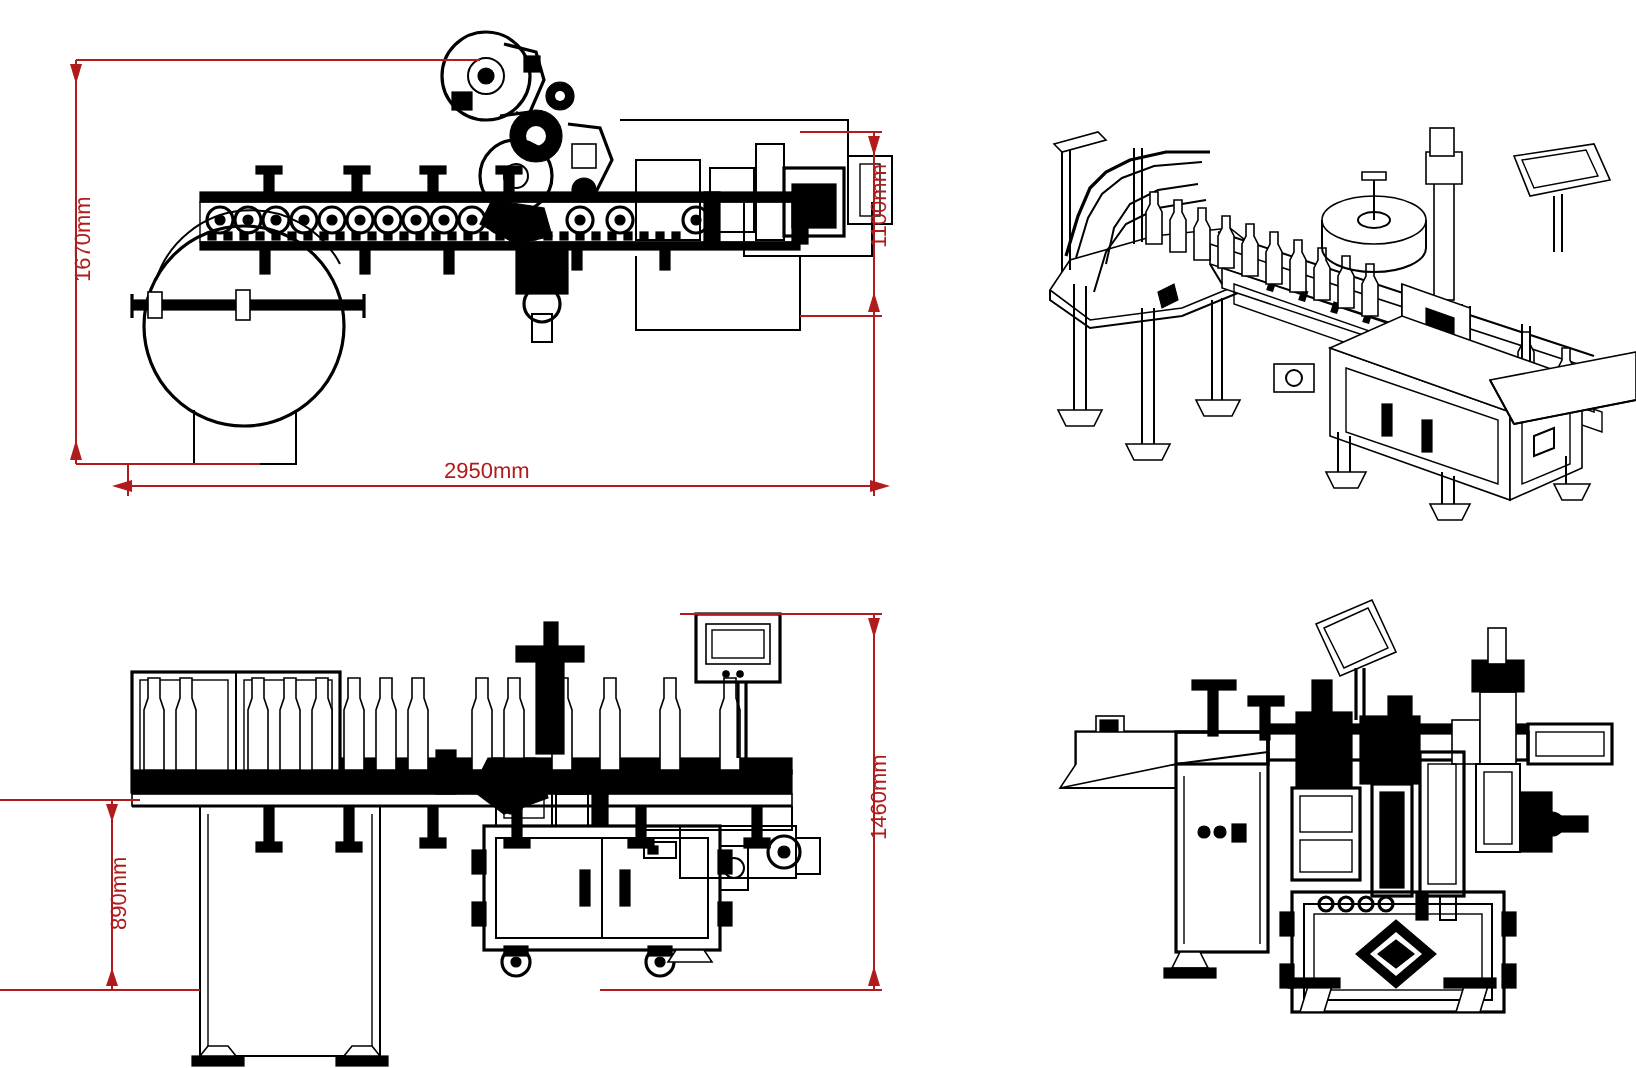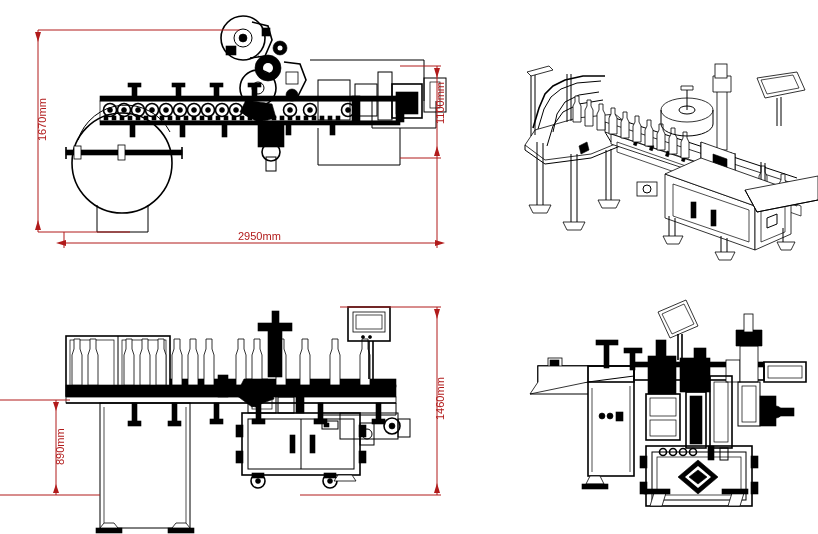--- a/index.html
+++ b/index.html
@@ -180,21 +180,21 @@
 
   <div class="view" style="left:0;top:0;">
     <svg width="460" height="265" viewBox="0 0 460 265">
       <line x1="64" y1="243" x2="437" y2="243" class="dim"></line>
       <path d="M66 240 L66 246 L56 243 Z" class="dimf"></path>
       <path d="M435 240 L435 246 L445 243 Z" class="dimf"></path>
       <line x1="64" y1="232" x2="64" y2="248" class="dim"></line>
       <line x1="437" y1="158" x2="437" y2="248" class="dim"></line>
     </svg>
   </div>
-  <div class="dimtext" style="left:238px;top:230px;">2950mm</div>
+  <div class="dimtext" style="left:222px;top:230px;">2950mm</div>
 
   <div class="view" style="left:0;top:0;">
     <svg width="460" height="265" viewBox="0 0 460 265">
       <line x1="437" y1="66" x2="437" y2="158" class="dim"></line>
       <path d="M434 68 L440 68 L437 78 Z" class="dimf"></path>
       <path d="M434 156 L440 156 L437 146 Z" class="dimf"></path>
       <line x1="400" y1="66" x2="441" y2="66" class="dim"></line>
       <line x1="400" y1="158" x2="441" y2="158" class="dim"></line>
     </svg>
   </div>

